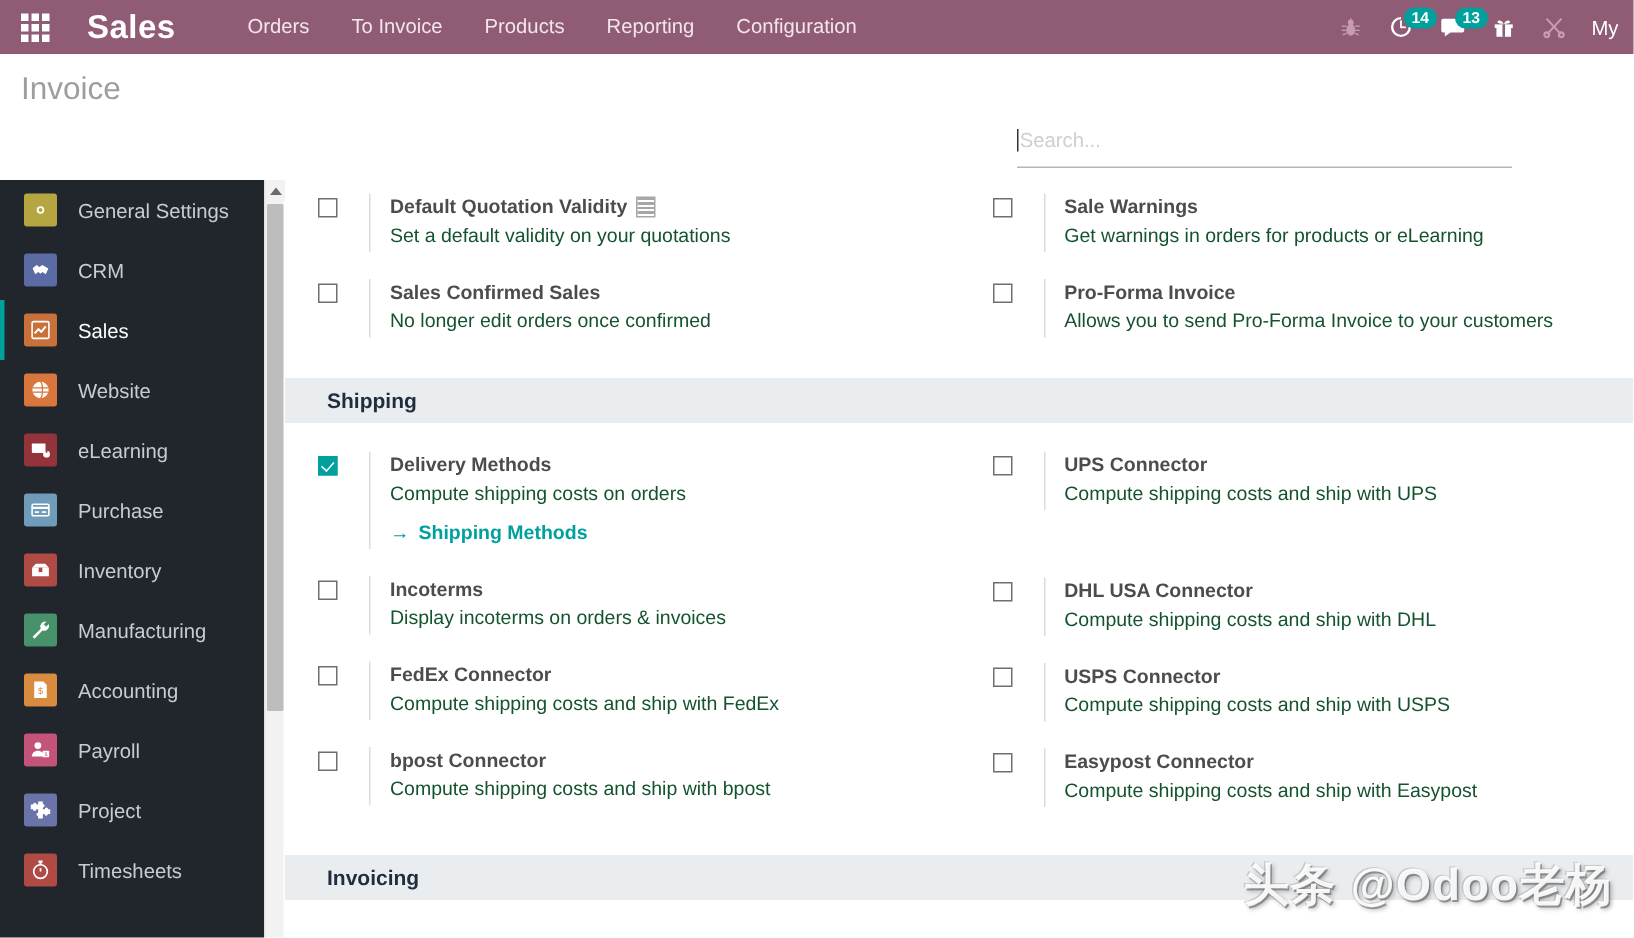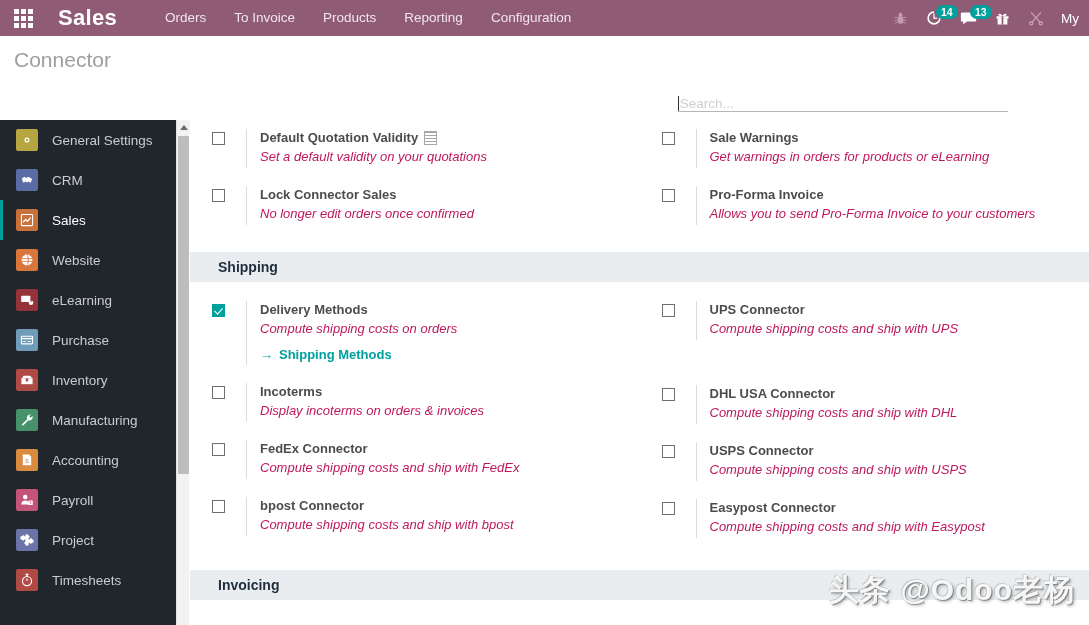--- a/index.html
+++ b/index.html
@@ -96,21 +96,21 @@
     font-size: 12.5px; font-weight: bold;
     padding: 6px 12px; border: none;
     letter-spacing: .2px; cursor: pointer;
     vertical-align: middle; margin-left: 6px;
   }
 
   .searchview {
     position: absolute; left: 678px; top: 50px;
     width: 330px; height: 26px;
     border-bottom: 1px solid #b5b5b5;
-    display: flex; align-items: flex-end;
+    display: flex; align-items: flex-start;
   }
   .search-caret {
     width: 1px; height: 15px; background: #333; margin-right: 1px;
   }
   .search-input {
     border: none; outline: none;
     font-family: "Liberation Sans", sans-serif;
     font-size: 13.5px; color: #333;
     background: transparent;
     width: 395px; padding: 0;
@@ -239,22 +239,22 @@
     padding-bottom: 2px;
     flex: 1;
     min-height: 36px;
   }
   .setting-title {
     font-size: 13px; font-weight: bold; color: #4c4c4c;
     line-height: 17px;
     display: flex; align-items: center; gap: 6px;
   }
   .setting-desc {
-    font-size: 13px; color: #be185d;
-    line-height: 18px; margin-top: 2px; font-style: italic;
+    font-size: 13px; color: #14532d;
+    line-height: 18px; margin-top: 2px;
   }
   .inline-widget {
     display: inline-block;
     width: 13px; height: 14px;
     background:
       repeating-linear-gradient(to bottom, #8a8a8a 0 1.5px, #ffffff 1.5px 3px);
     border: 1px solid #8a8a8a;
     vertical-align: -2px;
     opacity: .75;
   }
@@ -363,21 +363,21 @@
           <circle cx="12.8" cy="13.2" r="1.6"></circle>
         </svg>
       </span>
     </div>
 
     <div class="user-name">My</div>
   </div>
 </div>
 
 <div class="control-panel">
-  <div class="page-title">Connector</div>
+  <div class="page-title">Invoice</div>
   <div class="btn-row">
     <button class="btn-save">SAVE</button>
     <button class="btn-discard">DISCARD</button>
   </div>
 
   <div class="searchview">
     <div class="search-caret"></div>
     <input class="search-input" type="text" placeholder="Search..." style="">
   </div>
 </div>
@@ -531,21 +531,21 @@
             <span class="inline-widget"></span>
           </div>
           <div class="setting-desc">Set a default validity on your quotations</div>
         </div>
       </div>
 
       <div class="setting">
         <div class="cb"></div>
         <div class="setting-body">
           <div class="setting-title">
-            <span>Lock Connector Sales</span>
+            <span>Sales Confirmed Sales</span>
           </div>
           <div class="setting-desc">No longer edit orders once confirmed</div>
         </div>
       </div>
 
     </div>
 
     <div class="col">
 
       <div class="setting">

